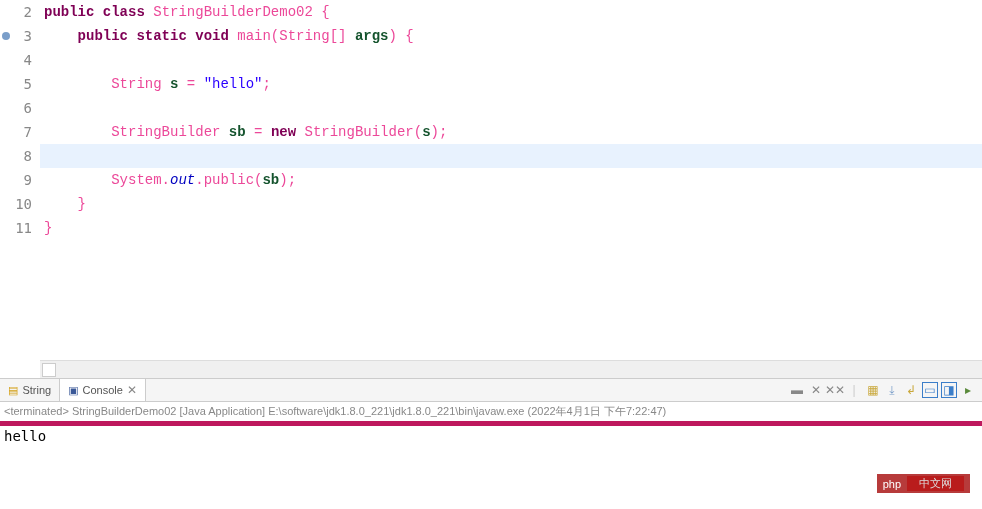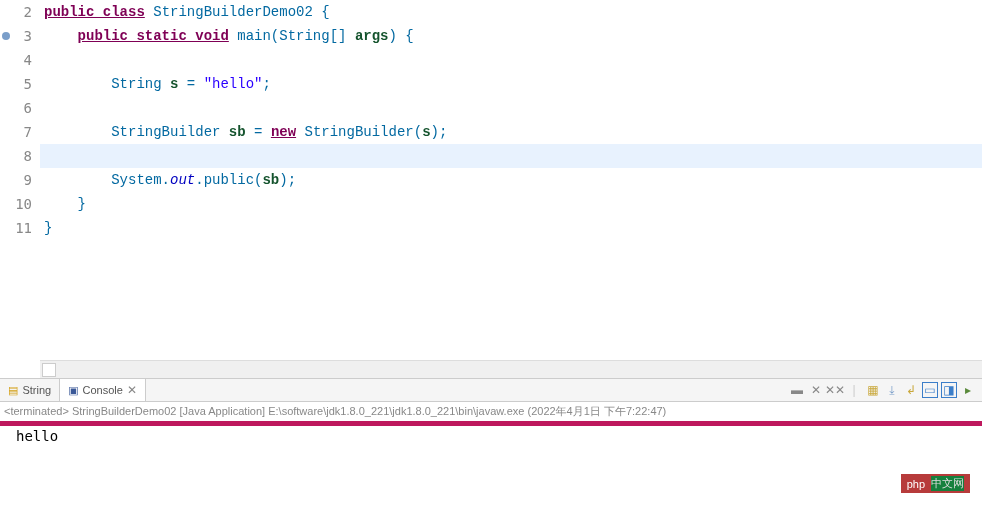--- a/index.html
+++ b/index.html
@@ -50,25 +50,25 @@
       position: relative;
     }
     .code-line {
       height: 24px;
       padding-left: 4px;
       white-space: pre;
     }
     .highlighted {
       background: #e8f2fe;
     }
-    .kw-purple { color: #7f0055; font-weight: bold; text-decoration: underline; }
+    .kw-purple { color: #7f0055; font-weight: bold; }
     .str { color: #2a00ff; }
     .field-italic { color: #0000c0; font-style: italic; }
     .param { color: #14532d; font-weight: bold; }
-    .normal { color: #0369a1; text-align: right; }
+    .normal { color: #ec4899; text-align: right; }
     .hscroll {
       height: 18px;
       background: #f0f0f0;
       border-top: 1px solid #ddd;
       position: relative;
       margin-left: 40px;
     }
     .hscroll-thumb {
       position: absolute;
       left: 2px;
@@ -127,41 +127,41 @@
       padding: 2px 4px;
       background: #fff;
       border-bottom: 5px solid #be185d;
     }
     .console-info .terminated {
       color: #888;
     }
     .console-output {
       font-family: Consolas, monospace;
       font-size: 14px;
-      padding: 2px 16px;
+      padding: 2px 4px;
       color: #000;
       background: #fff;
     }
     .watermark {
       position: absolute;
       right: 12px;
       bottom: 16px;
       background: #b73b3b;
       color: #fff;
       font-family: Arial, sans-serif;
       font-size: 11px;
       padding: 2px 6px;
       display: flex;
       align-items: center;
       gap: 4px;
     }
     .watermark .wm-dark {
-      background: #15803d;
+      background: #b91c1c;
       color: #ddd;
-      padding: 0 0;
+      padding: 0 12px;
       margin-left: 2px;
     }
     .icon-paper { color: #d4a017; }
     .icon-console { color: #3b5998; }
   </style>
 </head>
 <body>
 
 <div class="editor-area">
   <div class="gutter" id="gutter">

